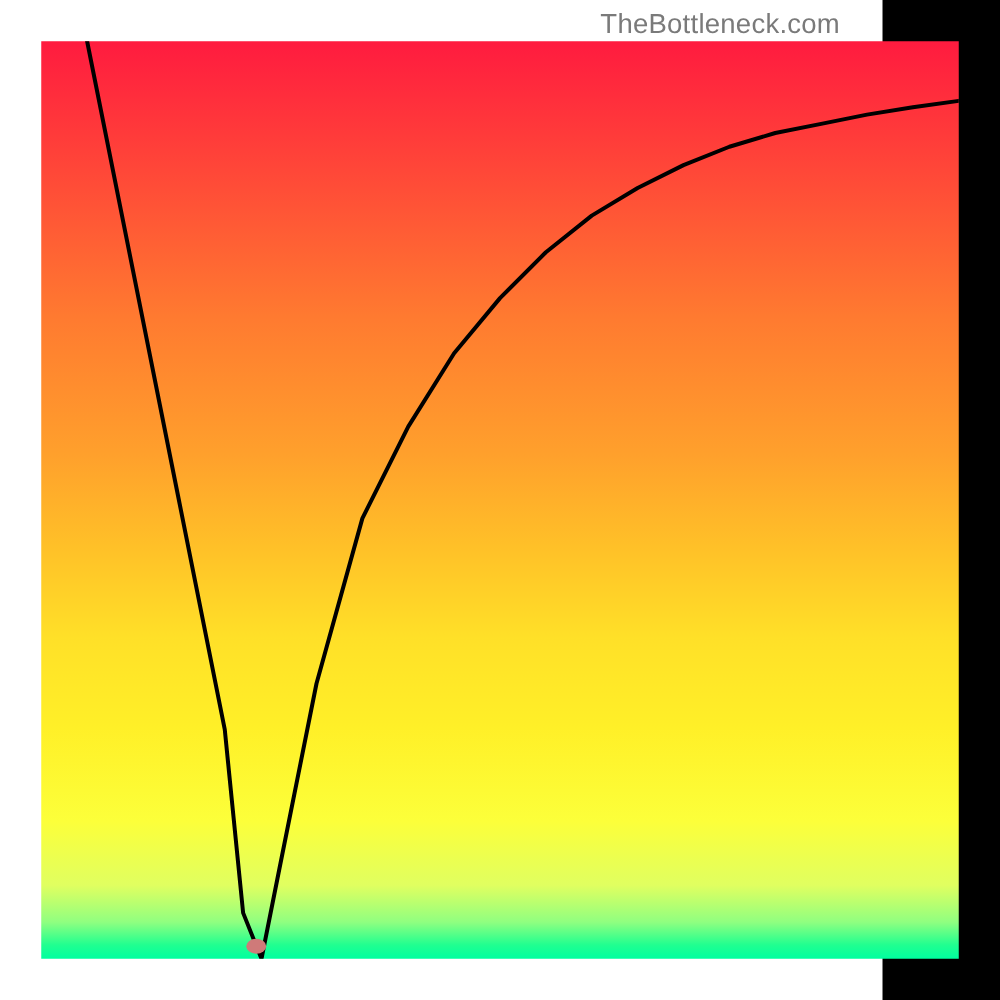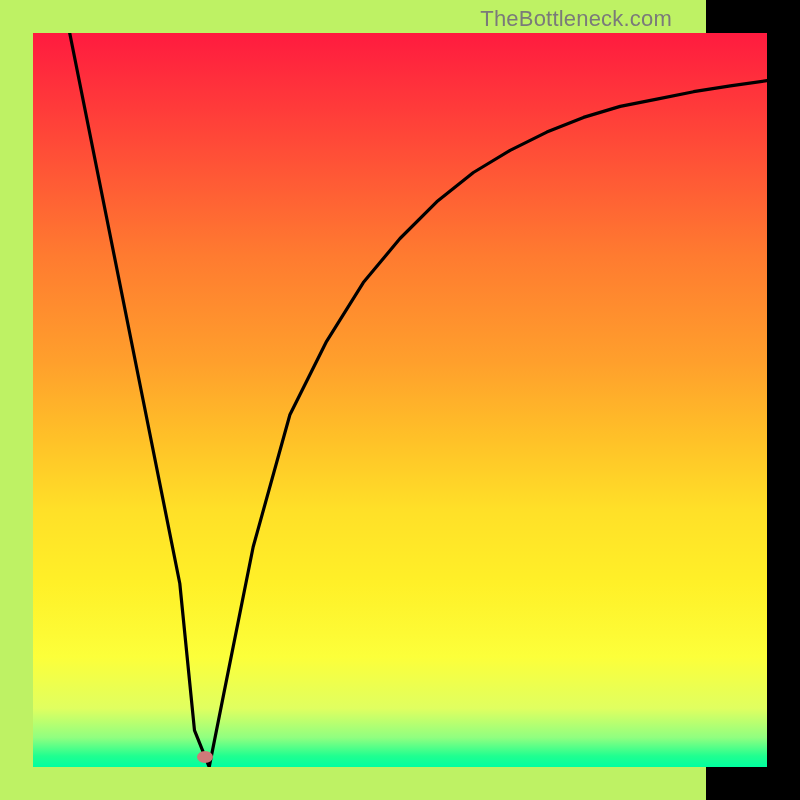--- a/index.html
+++ b/index.html
@@ -7,21 +7,21 @@
     padding: 0;
     width: 800px;
     height: 800px;
     background: #000;
     overflow: hidden;
   }
   .frame {
     position: relative;
     width: 706px;
     height: 800px;
-    background: #bef264;
+    background: #ffffff;
   }
   .plot-area {
     position: absolute;
     left: 33px;
     top: 33px;
     width: 734px;
     height: 734px;
     background: linear-gradient(to bottom,
       #ff1b3f 0%,
       #ff3a3a 10%,

